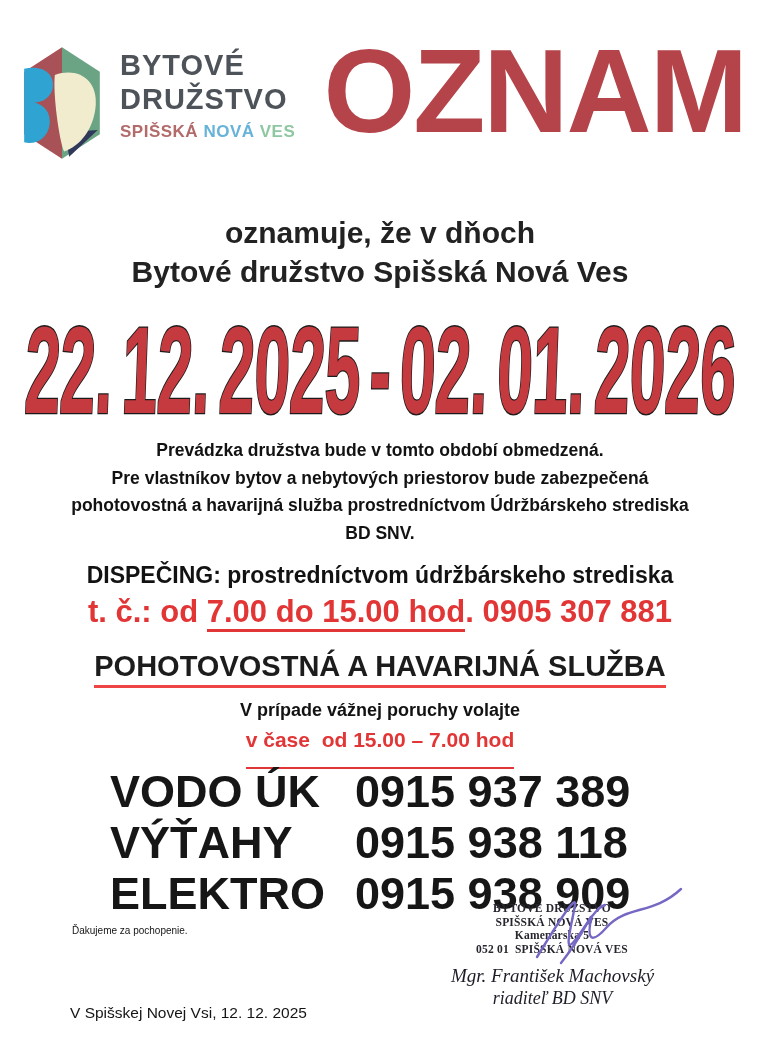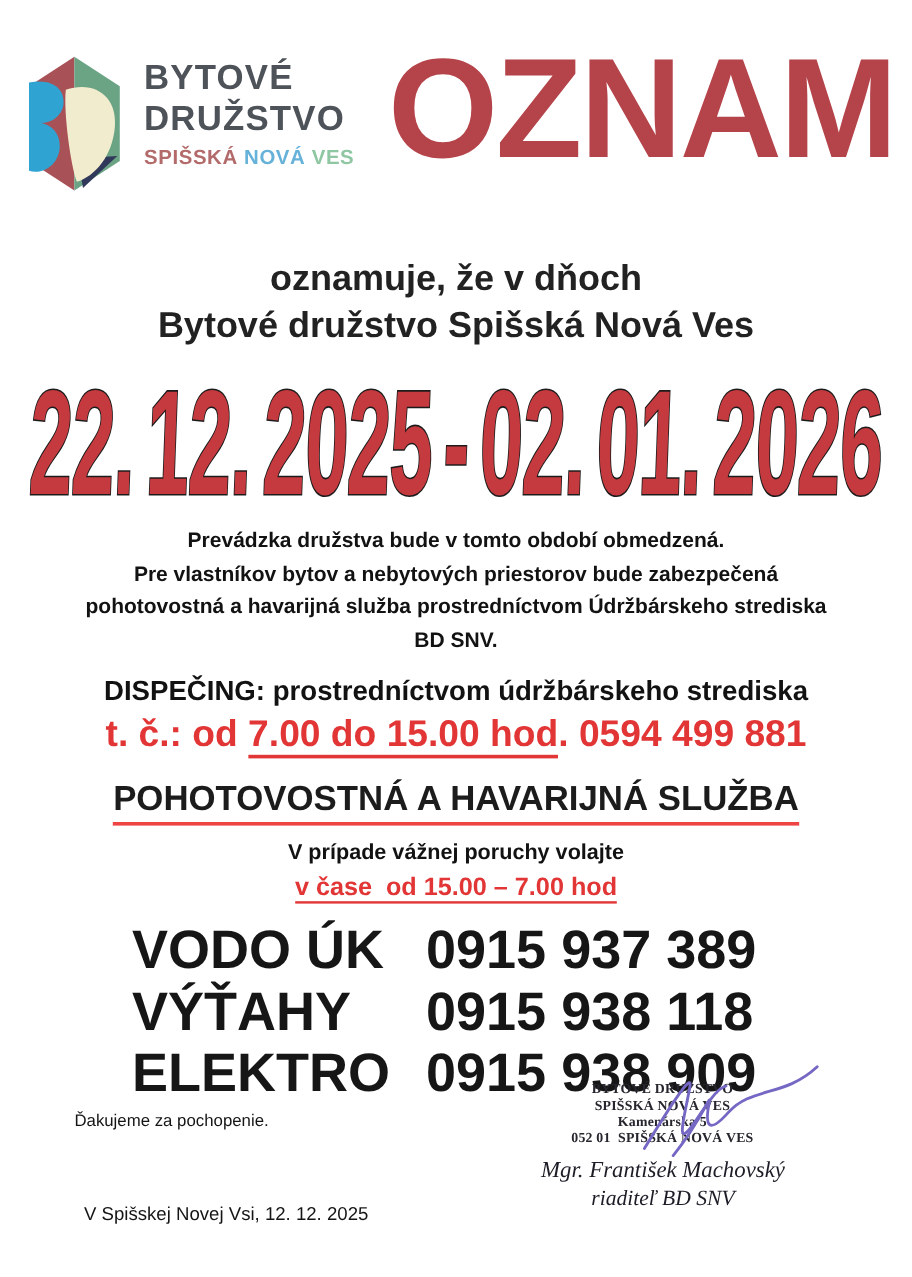--- a/index.html
+++ b/index.html
@@ -33,27 +33,27 @@
   
   .dispatch{margin-top:14px;text-align:center;}
   .dispatch-heading{font-size:23px;font-weight:700;color:#121212;line-height:28px;}
   .dispatch-phone{margin-top:5px;font-size:31px;font-weight:700;color:#e23535;line-height:36px;white-space:pre;}
   .u-red{border-bottom:3px solid #e23535;padding-bottom:0px;}
   
   .emergency{margin-top:20px;text-align:center;}
   .emg-title{display:inline-block;font-size:29px;font-weight:700;color:#1c1c1c;border-bottom:3px solid #ef4444;padding-bottom:3px;line-height:32px;}
   .emg-sub{margin-top:11px;font-size:18px;font-weight:700;color:#121212;line-height:23px;}
   .emg-time{margin-top:5px;font-size:21px;font-weight:700;color:#e23535;line-height:26px;white-space:pre;}
-  .u-red2{border-bottom:2.5px solid #e23535;padding-bottom:0;}
+  .u-red2{border-bottom:2.5px solid #e23535;padding-bottom:16px;}
   .contacts{width:540px;margin:13px auto 0;}
   .contact-row{display:flex;font-size:45px;font-weight:700;color:#161616;line-height:51px;letter-spacing:0px;}
   .contact-label{width:245px;text-align:left;}
   .contact-phone{flex:1;text-align:left;}
   
-  .thanks{position:absolute;left:62px;top:925px;font-size:14px;color:#151515;}
+  .thanks{position:absolute;left:72px;top:925px;font-size:10px;color:#151515;}
   .place-date{position:absolute;left:70px;top:1004px;font-size:15.5px;color:#151515;}
   .stamp{position:absolute;left:452px;top:902px;width:200px;text-align:center;
     font-family:"Liberation Serif", serif;font-weight:700;font-size:11.5px;line-height:13.5px;
     color:#26262e;letter-spacing:0.2px;}
   .stamp-line{white-space:pre;}
   .signature-svg{position:absolute;left:533px;top:885px;width:152px;height:80px;}
   .signatory{position:absolute;left:425px;top:964px;width:255px;text-align:center;
     font-family:"Liberation Serif", serif;font-style:italic;color:#1d1d27;}
   .signatory-name{font-size:19px;line-height:23px;}
   .signatory-role{font-size:18px;line-height:22px;}
@@ -98,21 +98,21 @@
 
   <div class="para">
     <div>Prevádzka družstva bude v tomto období obmedzená.</div>
     <div>Pre vlastníkov bytov a nebytových priestorov bude zabezpečená</div>
     <div>pohotovostná a havarijná služba prostredníctvom Údržbárskeho strediska</div>
     <div>BD SNV.</div>
   </div>
 
   <div class="dispatch">
     <div class="dispatch-heading">DISPEČING: prostredníctvom údržbárskeho strediska</div>
-    <div class="dispatch-phone"><span>t. č.: od </span><span class="u-red">7.00 do 15.00 hod</span><span>. 0594 499 881</span></div>
+    <div class="dispatch-phone"><span>t. č.: od </span><span class="u-red">7.00 do 15.00 hod</span><span>. 0905 307 881</span></div>
   </div>
 
   <div class="emergency">
     <span class="emg-title">POHOTOVOSTNÁ A HAVARIJNÁ SLUŽBA</span>
     <div class="emg-sub">V prípade vážnej poruchy volajte</div>
     <div class="emg-time"><span class="u-red2">v čase  od 15.00 – 7.00 hod</span></div>
 
     <div class="contacts">
       <div class="contact-row">
         <div class="contact-label">VODO ÚK</div>

